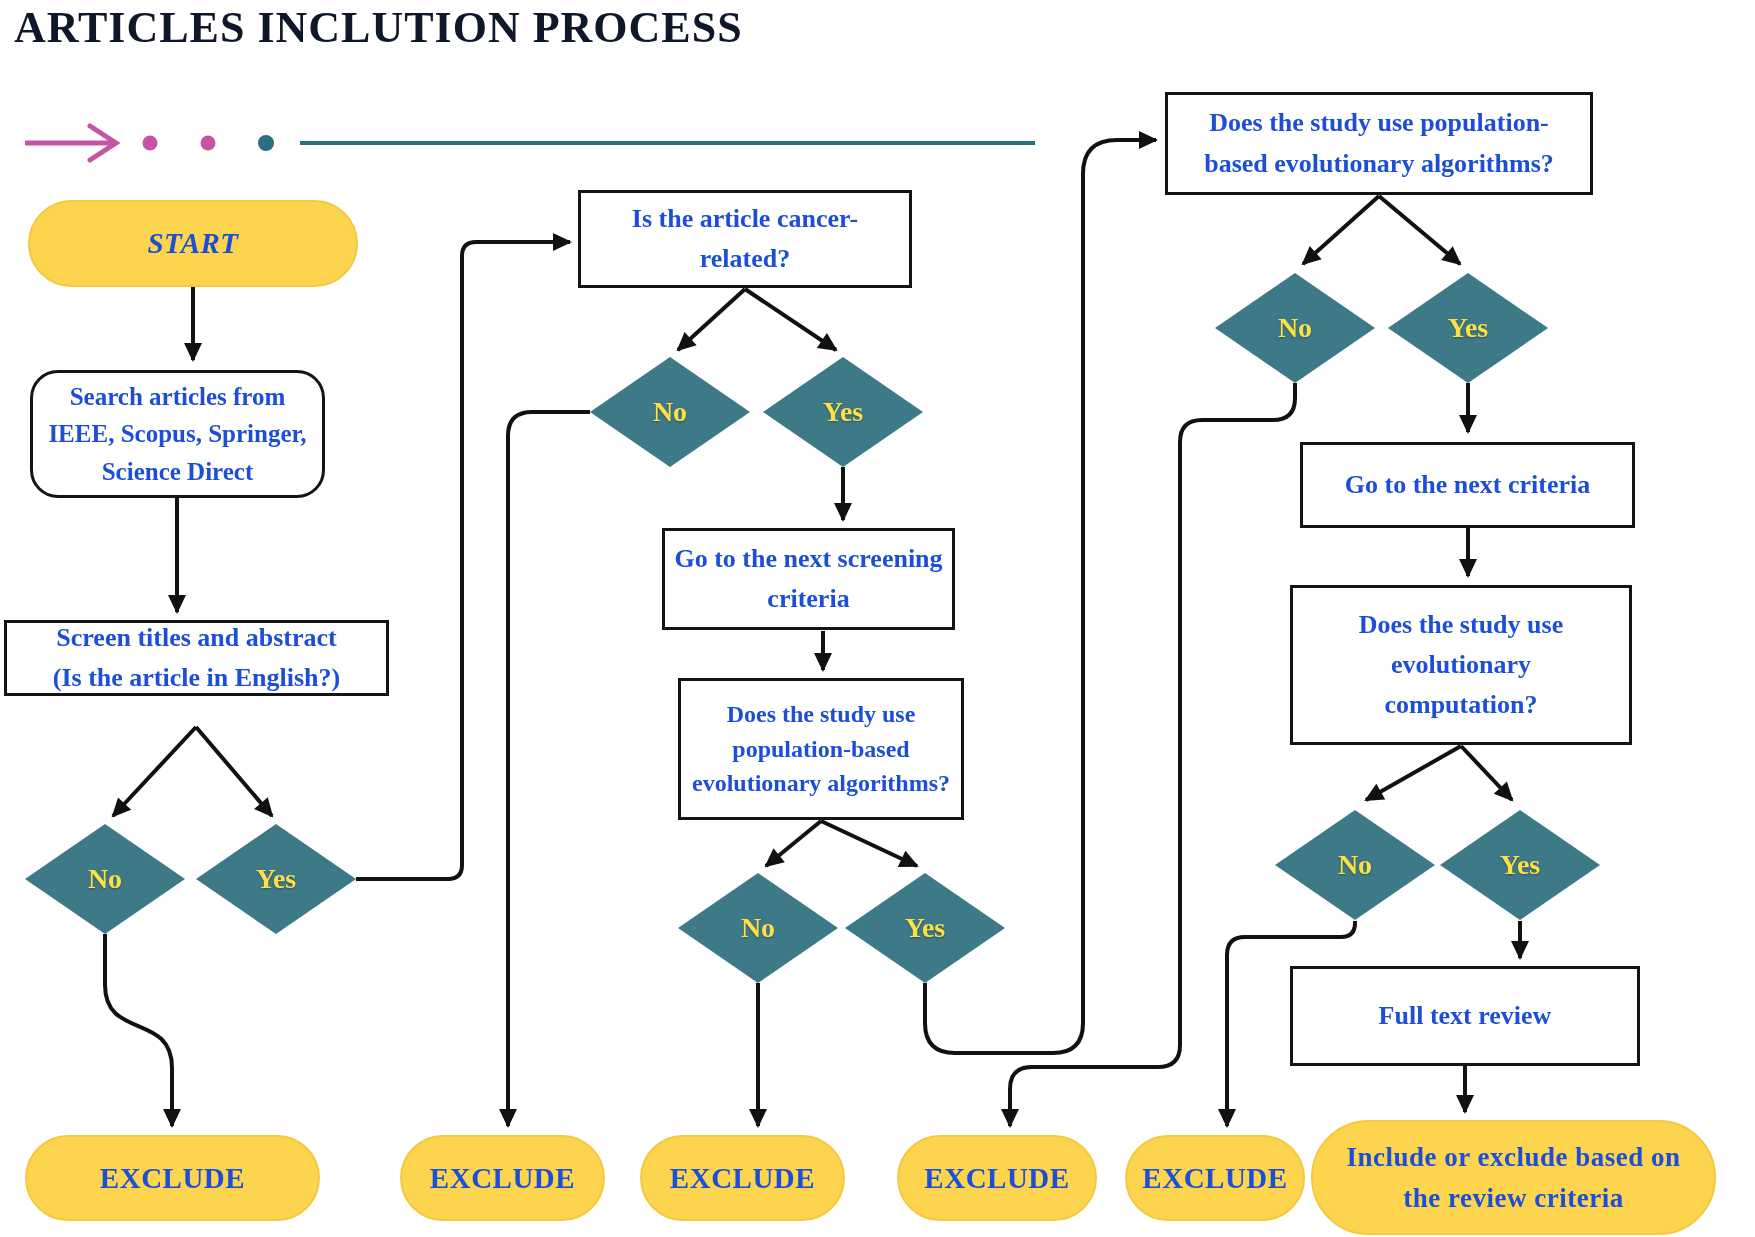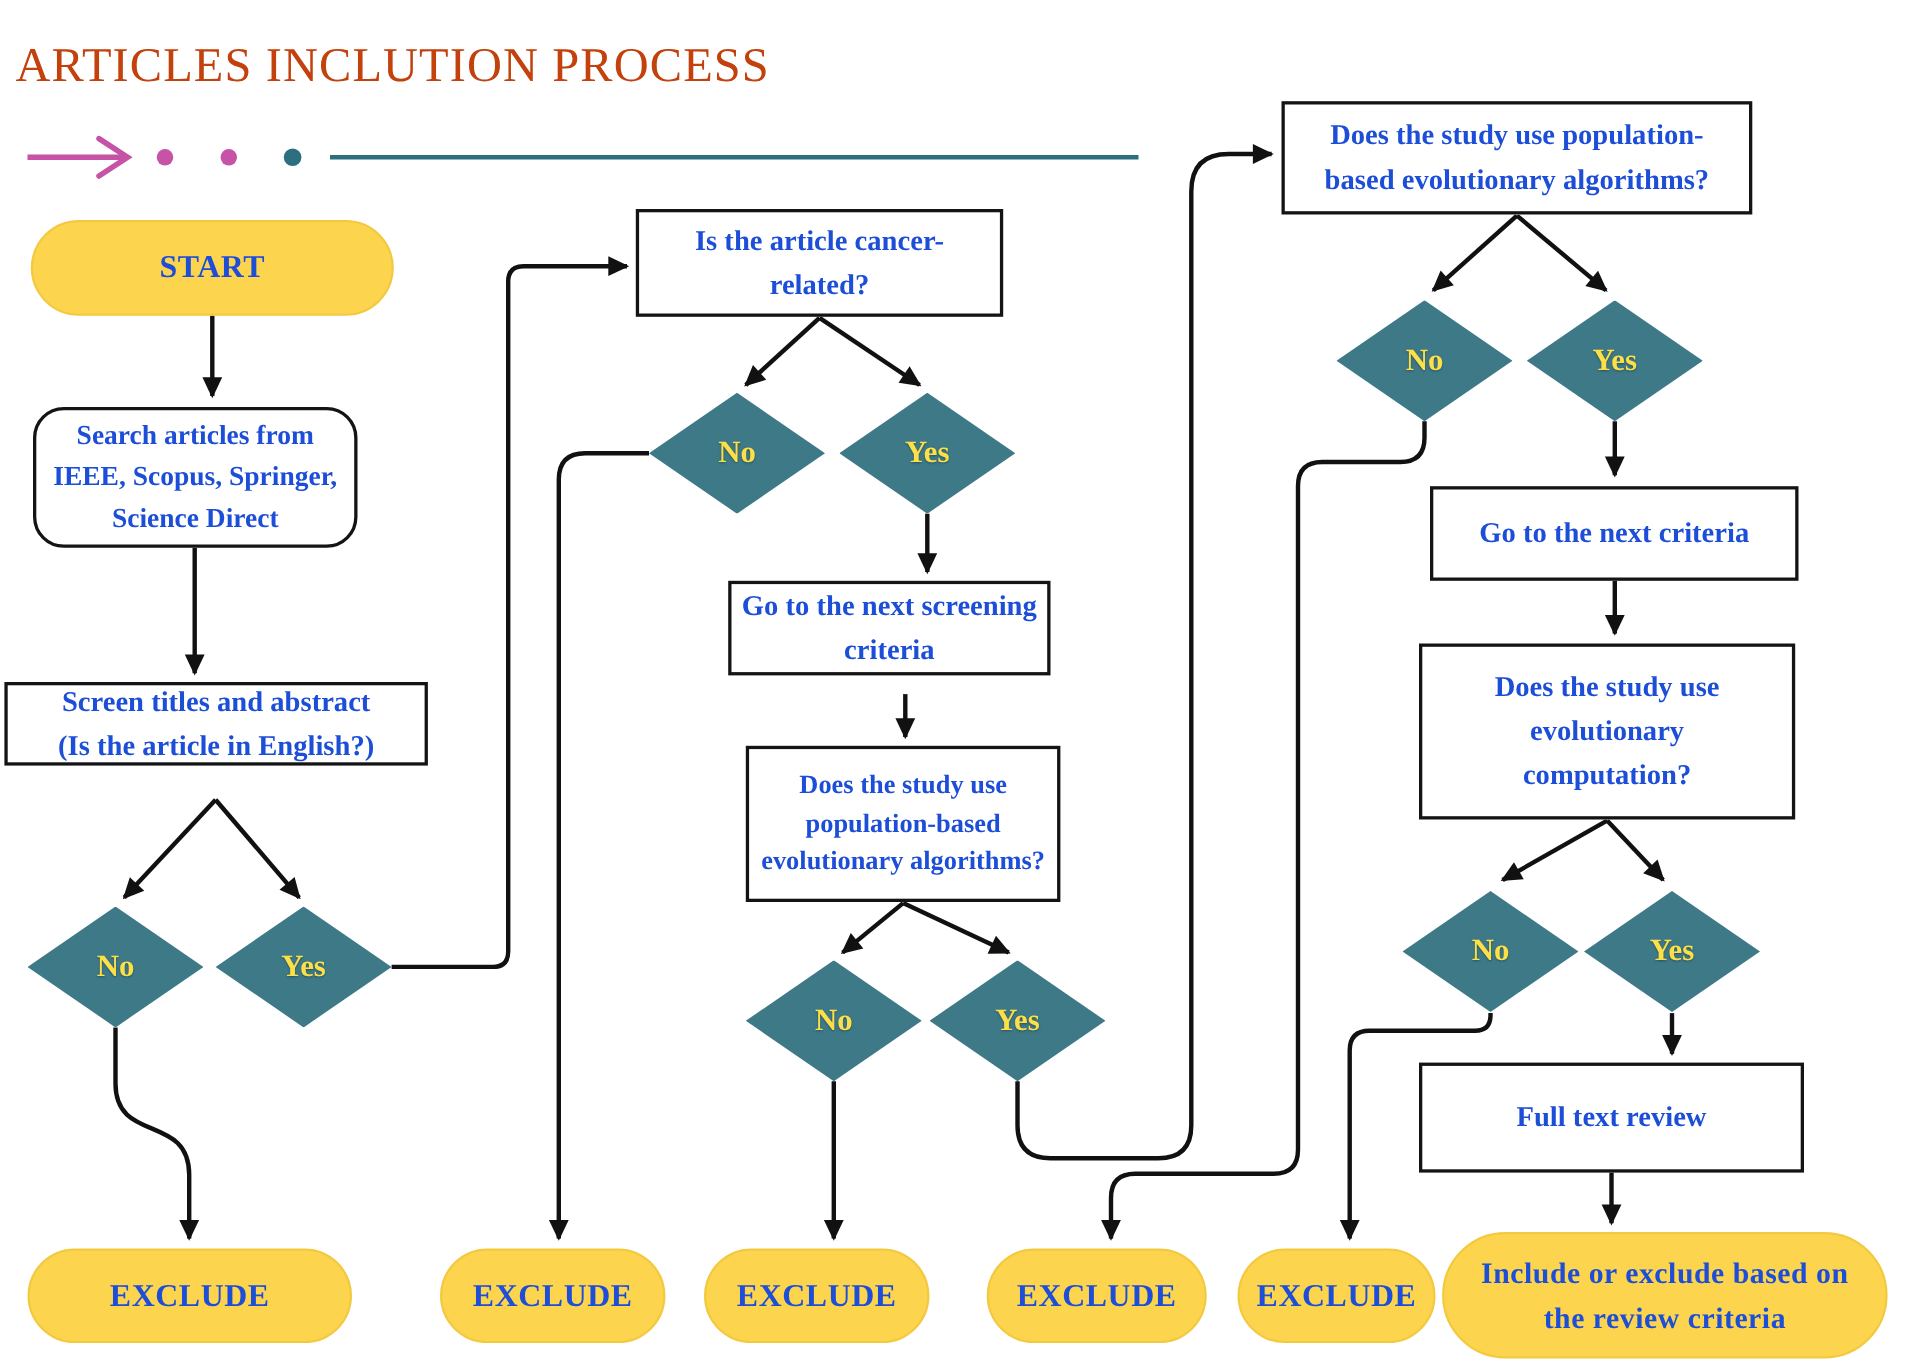--- a/index.html
+++ b/index.html
@@ -2,23 +2,22 @@
 <html><head>
 <meta charset="utf-8">
 <style>
   html,body{margin:0;padding:0;background:#ffffff;}
   #canvas{
     position:relative;width:1755px;height:1237px;background:#ffffff;overflow:hidden;
     font-family:"Liberation Serif","DejaVu Serif",serif;
   }
   #connectors{position:absolute;left:0;top:0;width:1755px;height:1237px;}
   .title{
-    position:absolute;left:14px;top:2px;font-size:44px;font-weight:normal;color:#c2410c;
+    position:absolute;left:14px;top:2px;font-size:44px;font-weight:bold;color:#0f172a;
     letter-spacing:1px;
-    margin-top:32px;
   }
   .node{position:absolute;display:flex;flex-direction:column;align-items:center;justify-content:center;
     text-align:center;box-sizing:border-box;color:#1d4ed8;font-weight:bold;}
   .box{background:#ffffff;border:3px solid #141414;}
   .pill{background:#FCD44E;border:2px solid #f3c93f;border-radius:46px;}
   .pill.big{border-radius:58px;}
   .line{display:block;}
   .fs24 .line{font-size:24px;line-height:1.45;}
   .fs25 .line{font-size:25px;line-height:1.5;}
   .fs26 .line{font-size:26px;line-height:1.55;}
@@ -76,21 +75,21 @@
       <path d="M1461,746 L1366,800" marker-end="url(#ah)"></path>
       <path d="M1461,746 L1512,800" marker-end="url(#ah)"></path>
       <path d="M1355,921 V923 Q1355,937 1341,937 H1245 Q1227,937 1227,955 V1126" marker-end="url(#ah)"></path>
       <path d="M1520,921 V958" marker-end="url(#ah)"></path>
       <path d="M1465,1057 V1112" marker-end="url(#ah)"></path>
     </g>
   </svg>
 
   <div class="title">ARTICLES INCLUTION PROCESS</div>
 
-  <div class="node pill" style="left:28px;top:200px;width:330px;height:87px;">
+  <div class="node pill" style="left:28px;top:200px;width:330px;height:87px;font-style:italic;">
     <span class="line">START</span>
   </div>
 
   <div class="node box fs25" style="left:30px;top:370px;width:295px;height:128px;border-radius:28px;">
     <span class="line">Search articles from</span>
     <span class="line">IEEE, Scopus, Springer,</span>
     <span class="line">Science Direct</span>
   </div>
 
   <div class="node box fs26" style="left:4px;top:620px;width:385px;height:76px;">
@@ -110,21 +109,21 @@
     <span class="line">related?</span>
   </div>
 
   <div class="diamond" style="left:590px;top:357px;">
     <span>No</span>
   </div>
   <div class="diamond" style="left:763px;top:357px;">
     <span>Yes</span>
   </div>
 
-  <div class="node box fs26" style="left:662px;top:528px;width:293px;height:86px;">
+  <div class="node box fs26" style="left:662px;top:528px;width:293px;height:102px;">
     <span class="line">Go to the next screening</span>
     <span class="line">criteria</span>
   </div>
 
   <div class="node box fs24" style="left:678px;top:678px;width:286px;height:142px;">
     <span class="line">Does the study use</span>
     <span class="line">population-based</span>
     <span class="line">evolutionary algorithms?</span>
   </div>
 

